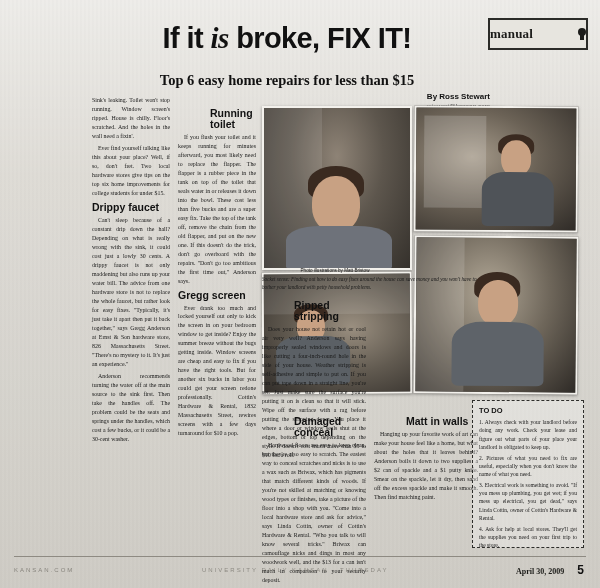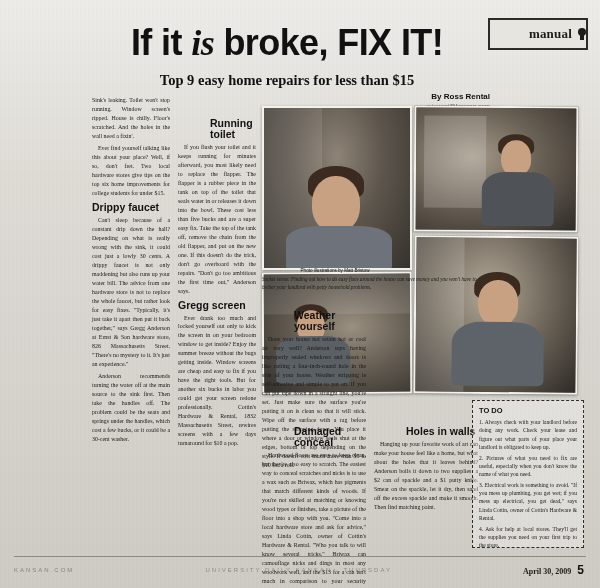--- a/index.html
+++ b/index.html
@@ -33,22 +33,22 @@
   .manual-box {
     position: absolute;
     left: 488px;
     top: 18px;
     width: 96px;
     height: 28px;
     border: 2px solid #2b2b28;
     background: #e7e5df;
     display: flex;
     align-items: center;
-    justify-content: flex-end;
-    gap: 5px;
+    justify-content: space-between;
+    gap: 18px;
   }
   .manual-box .mlabel {
     font-family: "Liberation Serif", serif;
     font-size: 13px;
     font-weight: bold;
     color: #1c1c1a;
     letter-spacing: 0.2px;
   }
   .bulb {
     width: 9px; height: 12px;
@@ -71,21 +71,21 @@
   }
 
   .headline {
     position: absolute;
     left: 92px;
     top: 22px;
     width: 390px;
     text-align: center;
     font-family: "Liberation Sans", sans-serif;
     font-weight: bold;
-    font-size: 36px;
+    font-size: 29px;
     color: #111;
     letter-spacing: -0.6px;
     white-space: nowrap;
   }
   .headline .it-ital {
     font-family: "Liberation Serif", serif;
     font-style: italic;
     font-weight: bold;
   }
   .subhead {
@@ -131,21 +131,21 @@
   .col p { margin: 0 0 3.5px 0; text-indent: 6px; }
   .col p.noind { text-indent: 0; }
   .sec-head {
     font-family: "Liberation Sans", sans-serif;
     font-weight: bold;
     font-size: 10.5px;
     color: #111;
     margin: 4px 0 3px 0;
     line-height: 1.05;
   }
-  .sec-head.first { margin-top: 10px; padding-left: 32px; }
+  .sec-head.first { margin-top: 0; padding-left: 32px; }
 
   #col1 { left: 92px; top: 96px; width: 78px; }
   #col2-lead { left: 178px; top: 108px; width: 78px; }
 
   
   .photo {
     position: absolute;
     border: 2px solid #f3f1ec;
     box-shadow: 0 1px 3px rgba(0,0,0,0.35);
     overflow: hidden;
@@ -271,37 +271,37 @@
   }
   .pagenum {
     font-family: "Liberation Sans", sans-serif;
     font-size: 12px;
     font-weight: bold;
     color: #111;
     margin-left: 6px;
   }
   .fleft { opacity: 0.55; }
   .fcenter { opacity: 0.5; }
-  .fright { display: flex; align-items: baseline; gap: 0; }
+  .fright { display: flex; align-items: baseline; gap: 7px; }
 </style>
 </head>
 <body>
 
 <div class="page">
   <div class="paper-tex"></div>
 
   <div class="manual-box">
     <span class="mlabel">manual</span>
     <span class="bulb"></span>
   </div>
 
   <div class="headline"><span>If it </span><span class="it-ital">is</span><span> broke, FIX IT!</span></div>
-  <div class="subhead">Top 9 easy home repairs for less than $15</div>
+  <div class="subhead">Top 6 easy home repairs for less than $15</div>
   <div class="byline">
-    <div>By Ross Rental</div>
+    <div>By Ross Stewart</div>
     <div class="email">rstewart@kansan.com</div>
   </div>
 
   <div class="col" id="col1">
     <p class="noind">Sink's leaking. Toilet won't stop running. Window screen's ripped. House is chilly. Floor's scratched. And the holes in the wall need a fixin'.</p>
     <p>Ever find yourself talking like this about your place? Well, if so, don't fret. Two local hardware stores give tips on the top six home improvements for college students for under $15.</p>
     <div class="sec-head">Drippy faucet</div>
     <p>Can't sleep because of a constant drip down the hall? Depending on what is really wrong with the sink, it could cost just a lowly 30 cents. A drippy faucet is not only maddening but also runs up your water bill. The advice from one hardware store is not to replace the whole faucet, but rather look for easy fixes. "Typically, it's just take it apart then put it back together," says Gregg Anderson at Ernst &amp; Son hardware store, 826 Massachusetts Street. "There's no mystery to it. It's just an experience."</p>
     <p>Anderson recommends turning the water off at the main source to the sink first. Then take the handles off. The problem could be the seats and springs under the handles, which cost a few bucks, or it could be a 30-cent washer.</p>
   </div>
@@ -343,31 +343,31 @@
       <div class="hair" style="left:58px;top:34px;width:46px;height:28px;"></div>
       <div class="head-shape" style="left:62px;top:42px;width:40px;height:46px;"></div>
       <div class="shirt" style="left:36px;top:84px;width:92px;height:64px;background:#5e6369;"></div>
     </div>
   </div>
 
   <div class="photo-credit">Photo illustrations by Matt Bristow</div>
   <div class="caption">Socket sense: Finding out how to do easy fixes around the house can save money and you won't have to bother your landlord with petty household problems.</div>
 
   <div class="col" id="col-ws">
-    <div class="sec-head first">Weather yourself</div>
+    <div class="sec-head first">Ripped stripping</div>
     <p>Does your house not retain hot or cool air very well? Anderson says having improperly sealed windows and doors is like cutting a four-inch-round hole in the side of your house. Weather stripping is self-adhesive and simple to put on. If you can put tape down in a straight line, you're set. Just make sure the surface you're putting it on is clean so that it will stick. Wipe off the surface with a rag before putting the stripping down. You place it where a door or window seals shut at the edges, bottom or top depending on the style. It doesn't cost much more than $5 to $10 for a roll.</p>
   </div>
 
   <div class="col" id="col-dw">
     <div class="sec-head first">Damaged conceal</div>
     <p>Hardwood floors are easy to keep clean, but they're also easy to scratch. The easiest way to conceal scratches and nicks is to use a wax such as Briwax, which has pigments that match different kinds of woods. If you're not skilled at matching or knowing wood types or finishes, take a picture of the floor into a shop with you. "Come into a local hardware store and ask for advice," says Linda Cottin, owner of Cottin's Hardware &amp; Rental. "Who you talk to will know several tricks." Briwax can camouflage nicks and dings in most any woodwork well, and the $13 for a can isn't much in comparison to your security deposit.</p>
   </div>
 
   <div class="col" id="col-hw">
-    <div class="sec-head first">Holes in walls</div>
+    <div class="sec-head first">Matt in walls</div>
     <p>Hanging up your favorite work of art can make your house feel like a home, but what about the holes that it leaves behind? Anderson boils it down to two supplies: a $2 can of spackle and a $1 putty knife. Smear on the spackle, let it dry, then sand off the excess spackle and make it smooth. Then find matching paint.</p>
   </div>
 
   <div class="todo">
     <div class="todo-title">TO DO</div>
     <ol>
       <li>1. Always check with your landlord before doing any work. Check your lease and figure out what parts of your place your landlord is obligated to keep up.</li>
       <li>2. Pictures of what you need to fix are useful, especially when you don't know the name of what you need.</li>
       <li>3. Electrical work is something to avoid. "If you mess up plumbing, you get wet; if you mess up electrical, you get dead," says Linda Cottin, owner of Cottin's Hardware &amp; Rental.</li>
       <li>4. Ask for help at local stores. They'll get the supplies you need on your first trip to the store.</li>

